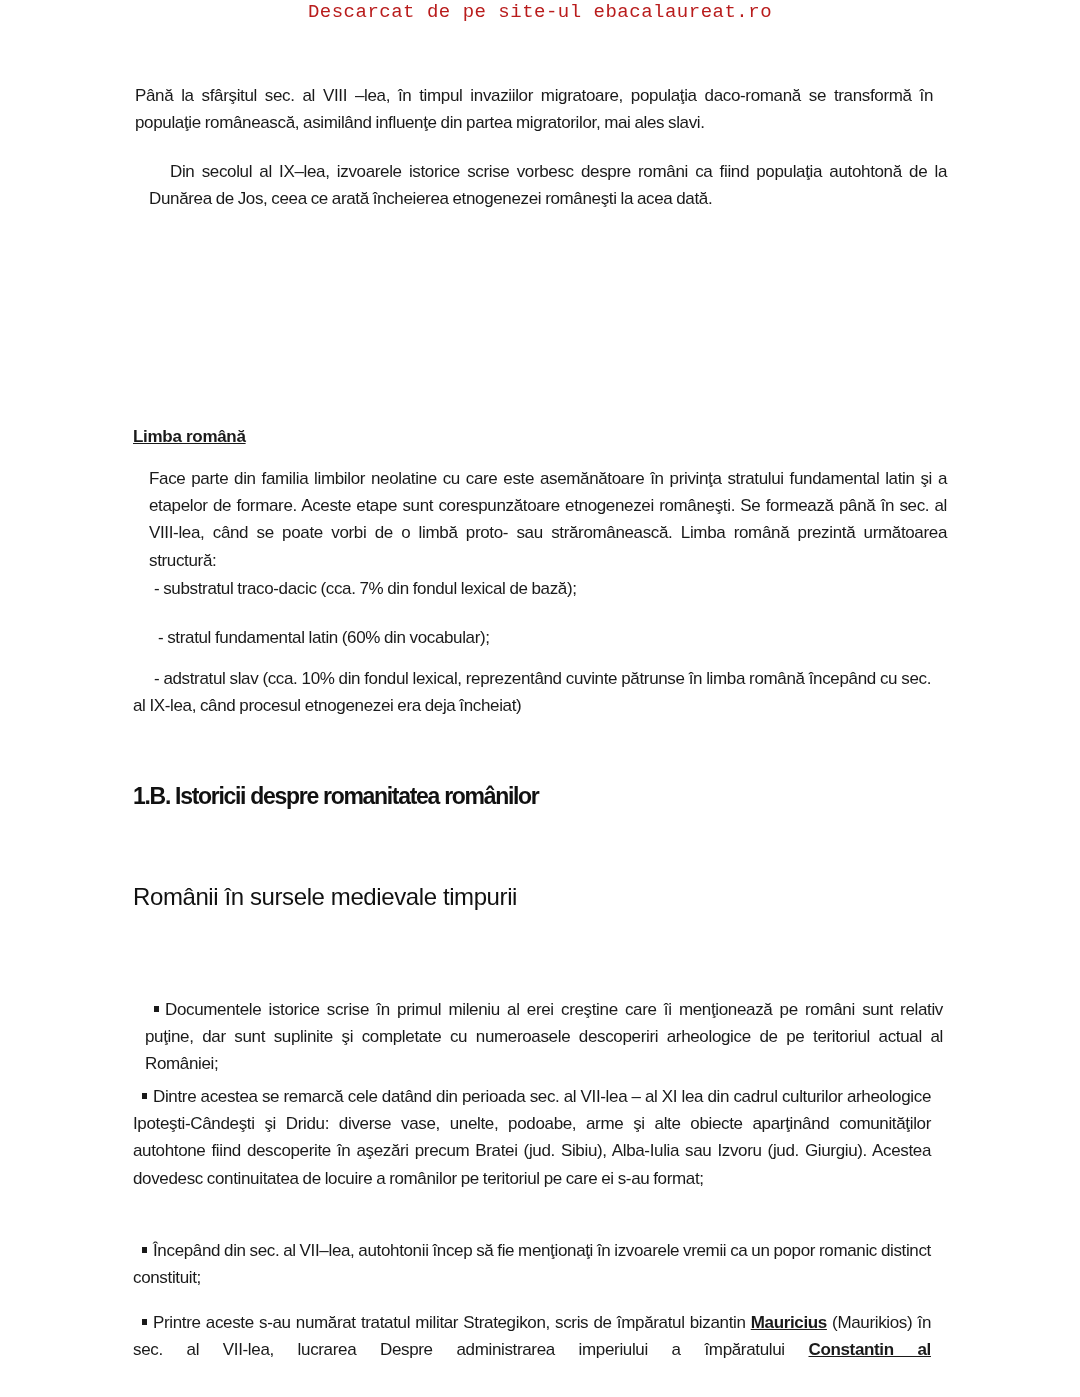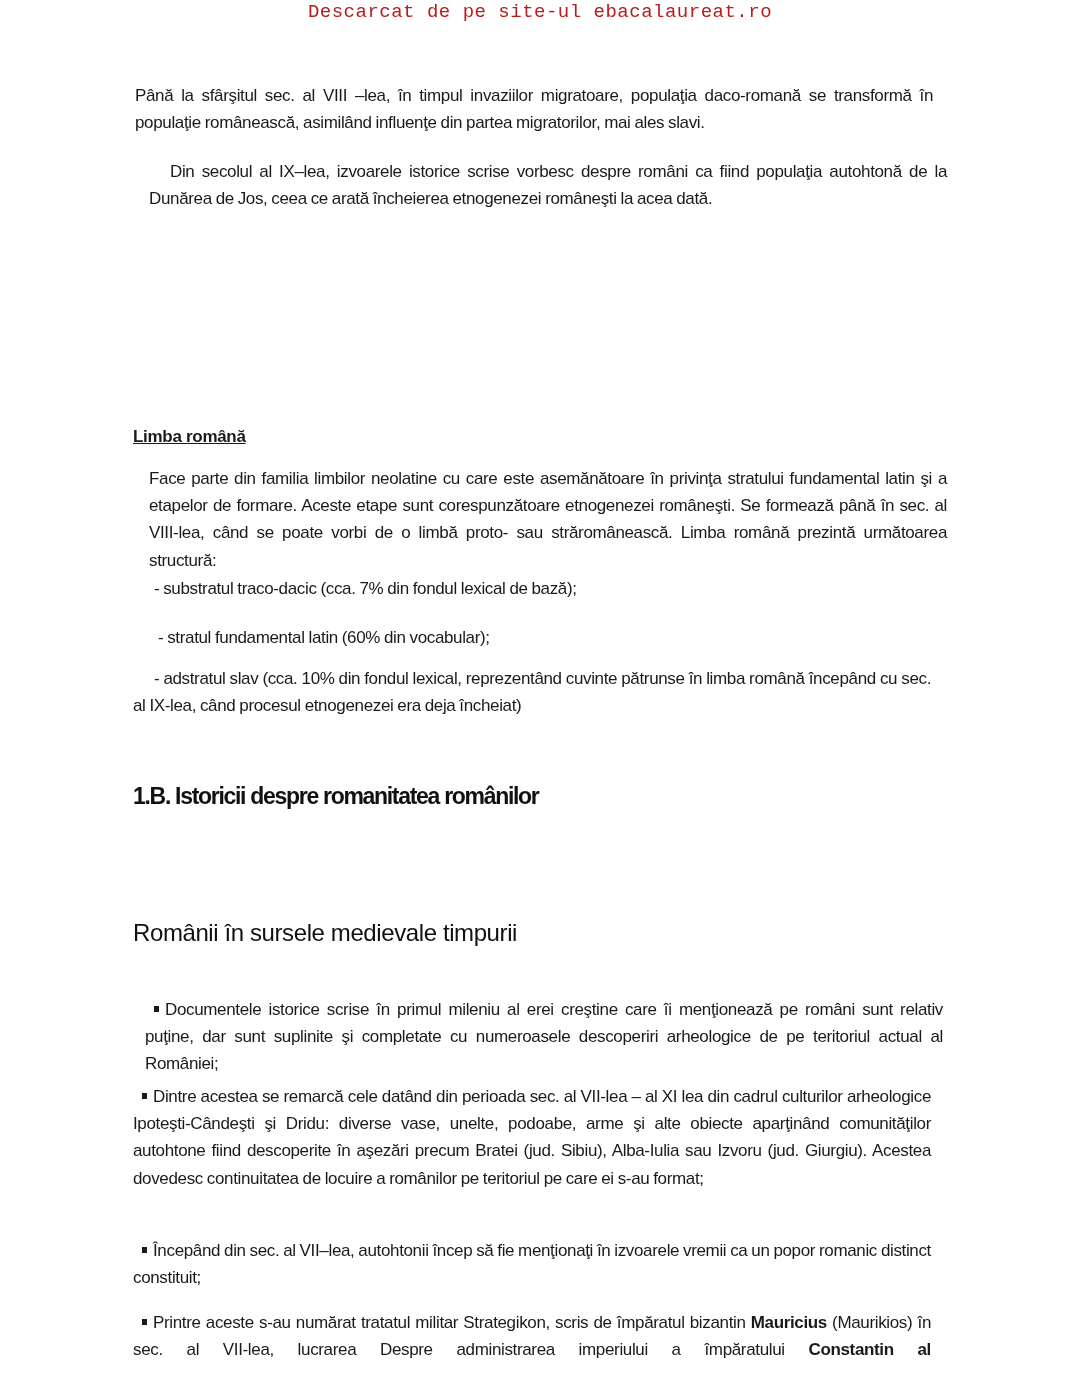--- a/index.html
+++ b/index.html
@@ -14,33 +14,33 @@
       font-size: 19px; color: #b91c1c; letter-spacing: 0.5px; line-height: 24px;
     }
     .p {
       position: absolute; left: 133px; width: 798px;
       font-size: 17px; line-height: 27.2px; text-align: justify;
       font-family: "Liberation Sans", sans-serif; letter-spacing: -0.35px;
       word-spacing: -0.5px;
     }
     .p.indent { text-indent: 21px; }
     .ital { }
-    .bold { font-weight: bold; }
+    .bold { font-weight: bold; text-decoration: underline; }
     .sub-title {
       position: absolute; left: 133px; font-size: 17px; font-weight: bold;
       text-decoration: underline; font-family: "Liberation Sans", sans-serif;
       letter-spacing: -0.3px;
     }
     .h1 {
       position: absolute; left: 133px; font-size: 23px; font-weight: bold;
       font-family: "Liberation Sans", sans-serif; letter-spacing: -1.3px; color: #111;
     }
     .h2 {
       position: absolute; left: 133px; font-size: 24px; font-weight: normal;
-      font-family: "Liberation Sans", sans-serif; letter-spacing: -0.4px; color: #111; margin-top: 36px;
+      font-family: "Liberation Sans", sans-serif; letter-spacing: -0.4px; color: #111;
     }
     .bsq { display: inline-block; width: 5px; height: 6px; background: #1a1a1a; vertical-align: middle; margin: 0 6px 3px 9px; }
     .p.last { text-align-last: justify; }
   </style>
 </head>
 <body>
 
 <div class="watermark">Descarcat de pe site-ul ebacalaureat.ro</div>
 
 <p class="p" style="top:80px;margin:2px;">Până la sfârşitul sec. al VIII –lea, în timpul invaziilor migratoare, populaţia daco-romană se transformă în populaţie românească, asimilând influenţe din partea migratorilor, mai ales slavi.</p>

